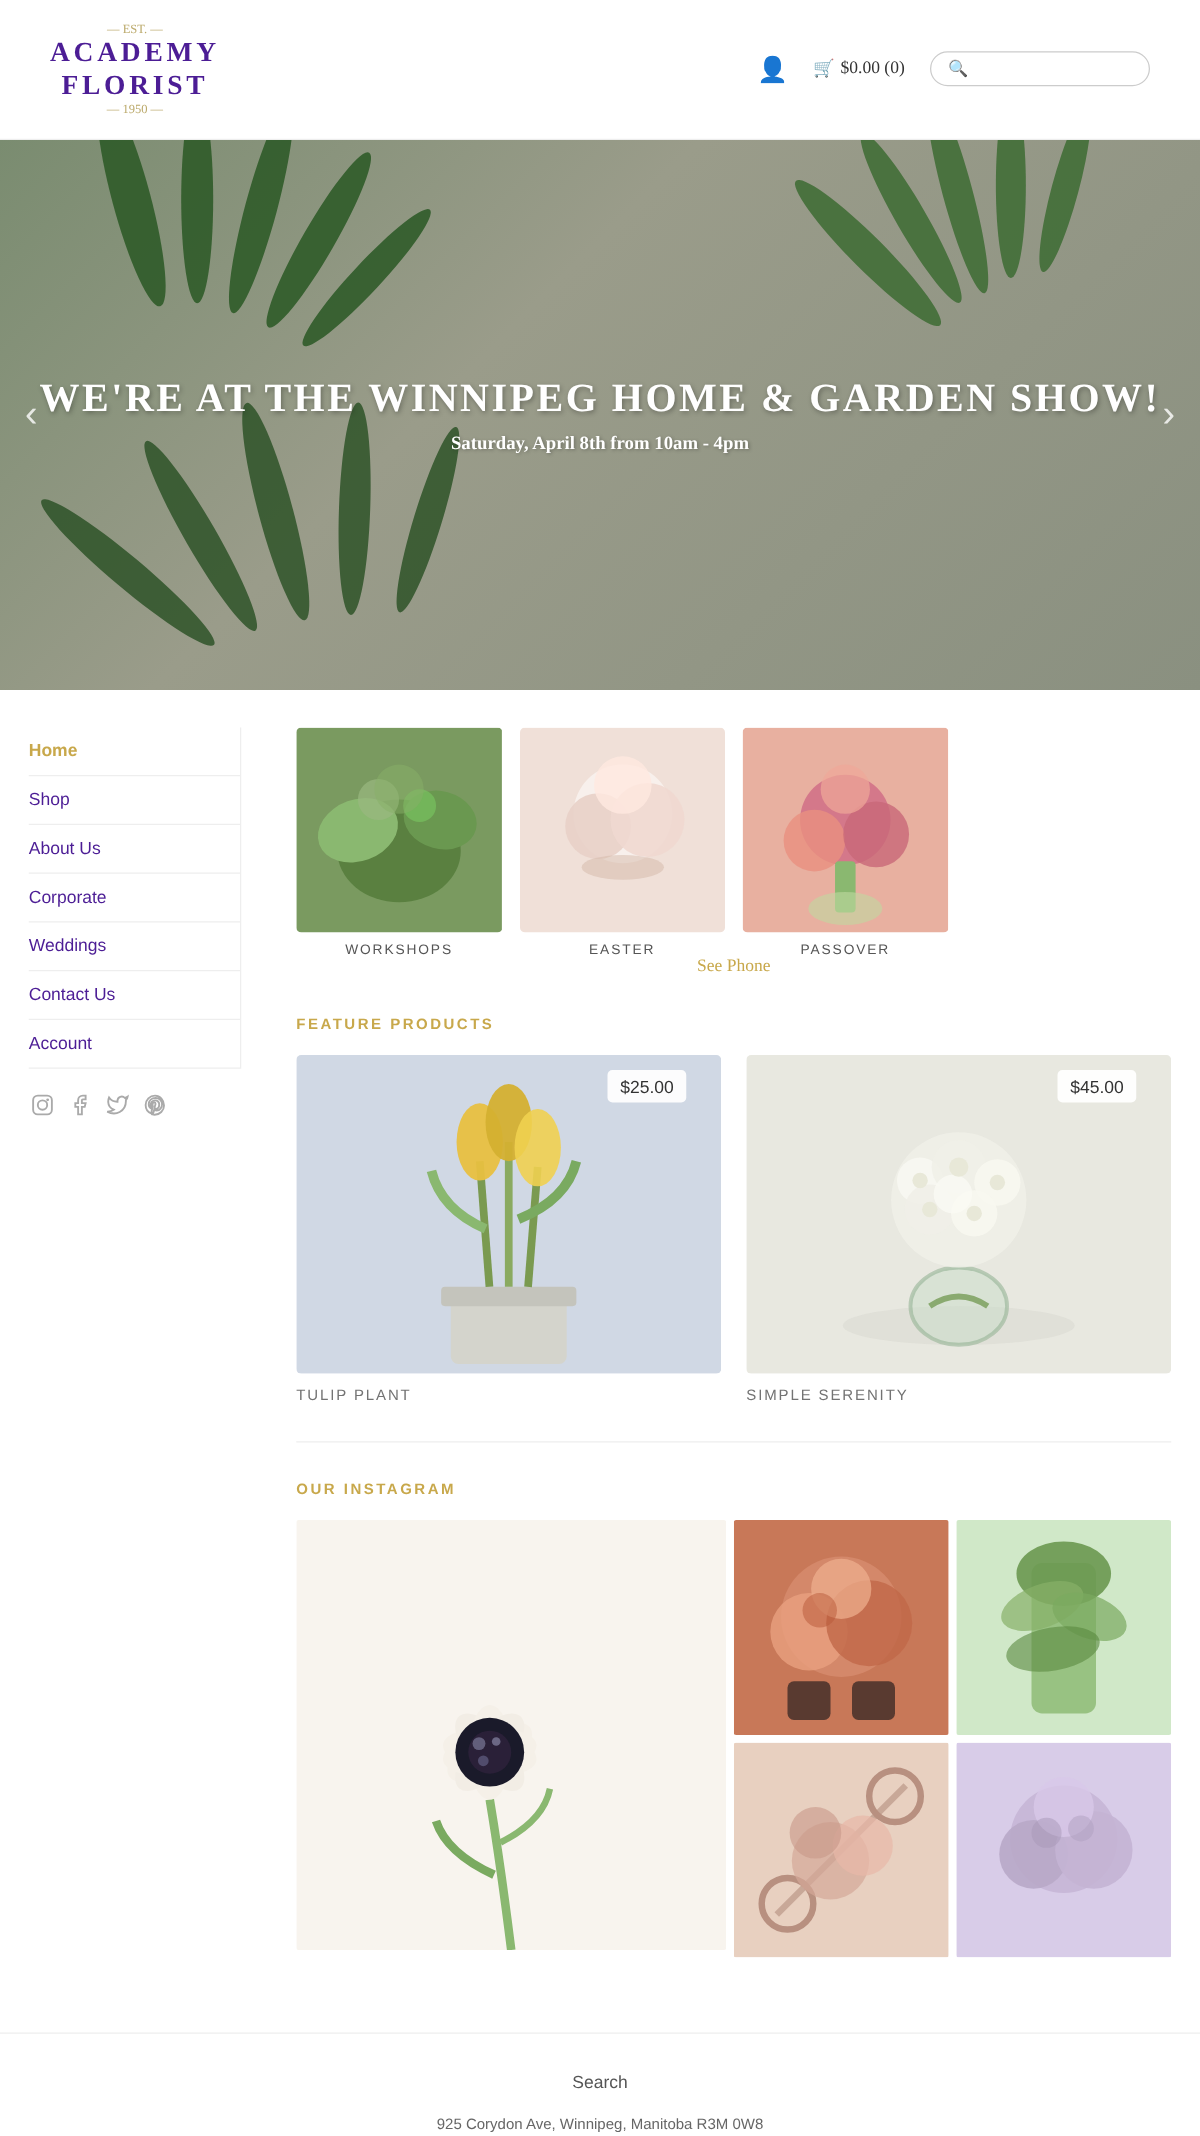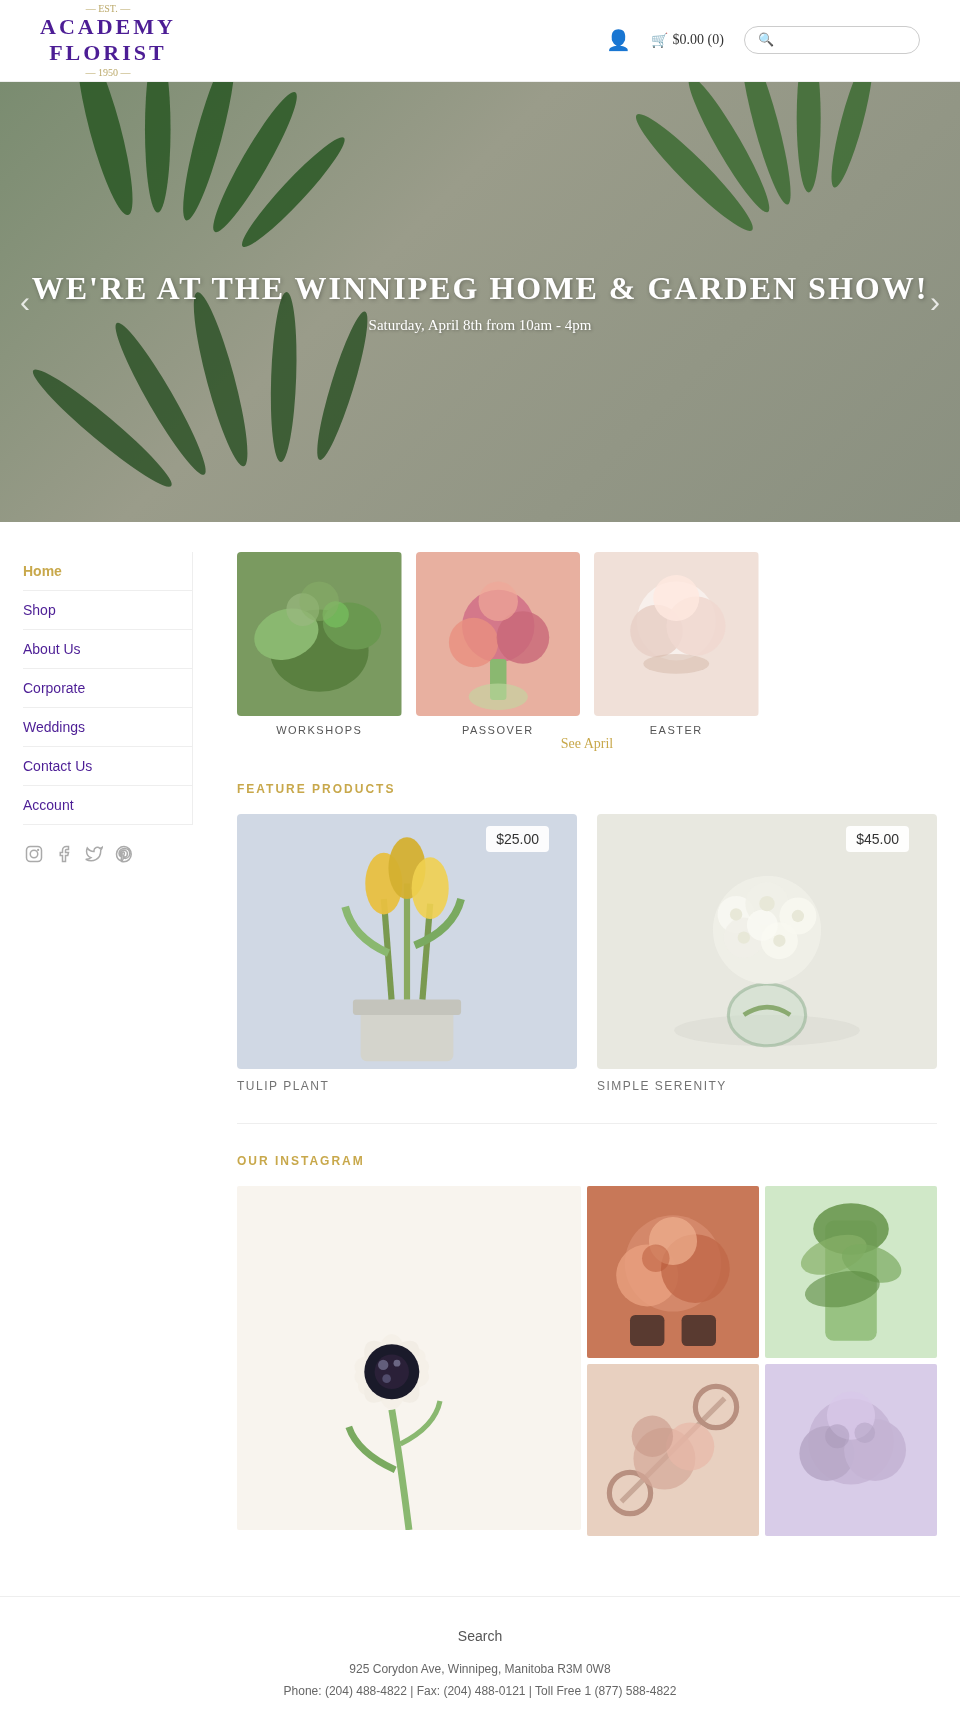--- a/index.html
+++ b/index.html
@@ -3,21 +3,21 @@
   <meta charset="utf-8">
   <style>
     * { margin: 0; padding: 0; box-sizing: border-box; }
     body { font-family: Georgia, serif; background: #fff; color: #333; width: 960px; }
 
     
     .header {
       display: flex;
       align-items: center;
       justify-content: space-between;
-      padding: 3px 40px;
+      padding: 18px 40px;
       border-bottom: 1px solid #eee;
     }
     .logo-area {
       display: flex;
       flex-direction: column;
       align-items: center;
     }
     .logo-title {
       font-size: 22px;
       font-weight: 700;
@@ -93,21 +93,21 @@
       font-size: 32px;
       font-weight: 700;
       letter-spacing: 2px;
       text-transform: uppercase;
       line-height: 1.2;
       text-shadow: 1px 1px 4px rgba(0,0,0,0.3);
     }
     .hero-subtitle {
       font-size: 15px;
       margin-top: 10px;
-      font-weight: 400;
+      font-weight: 700;
       text-shadow: 1px 1px 3px rgba(0,0,0,0.3);
     }
     .hero-nav {
       position: absolute;
       top: 50%;
       transform: translateY(-50%);
       font-size: 30px;
       color: rgba(255,255,255,0.8);
       cursor: pointer;
       z-index: 3;
@@ -435,46 +435,46 @@
             <circle cx="40" cy="35" r="10" fill="#9ab880" opacity="0.7"></circle>
             <circle cx="60" cy="38" r="8" fill="#7ac860" opacity="0.6"></circle>
             <circle cx="50" cy="30" r="12" fill="#88b068" opacity="0.5"></circle>
           </svg>
         </div>
         <span class="category-label">WORKSHOPS</span>
       </div>
       <div class="category-item">
         <div class="category-thumb">
           <svg width="100%" height="100%" viewBox="0 0 100 100" xmlns="http://www.w3.org/2000/svg">
+            <rect width="100" height="100" fill="#f0e0d8"></rect>
+            <circle cx="50" cy="42" r="24" fill="#f8f0ec"></circle>
+            <circle cx="38" cy="48" r="16" fill="#e8d0c8" opacity="0.9"></circle>
+            <circle cx="62" cy="45" r="18" fill="#f0d8d0" opacity="0.9"></circle>
+            <circle cx="50" cy="28" r="14" fill="#ffe8e0" opacity="0.8"></circle>
+            <ellipse cx="50" cy="68" rx="20" ry="6" fill="#d4b8a8" opacity="0.5"></ellipse>
+          </svg>
+        </div>
+        <span class="category-label">EASTER</span>
+      </div>
+      <div class="category-item">
+        <div class="category-thumb">
+          <svg width="100%" height="100%" viewBox="0 0 100 100" xmlns="http://www.w3.org/2000/svg">
             <rect width="100" height="100" fill="#e8b0a0"></rect>
             <circle cx="50" cy="45" r="22" fill="#d4788a"></circle>
             <circle cx="35" cy="55" r="15" fill="#e89080" opacity="0.8"></circle>
             <circle cx="65" cy="52" r="16" fill="#c86878" opacity="0.8"></circle>
             <circle cx="50" cy="30" r="12" fill="#f0a898" opacity="0.7"></circle>
             <rect x="45" y="65" width="10" height="25" fill="#8ab870" rx="2"></rect>
             <ellipse cx="50" cy="88" rx="18" ry="8" fill="#c0d8a0" opacity="0.6"></ellipse>
           </svg>
         </div>
         <span class="category-label">PASSOVER</span>
       </div>
-      <div class="category-item">
-        <div class="category-thumb">
-          <svg width="100%" height="100%" viewBox="0 0 100 100" xmlns="http://www.w3.org/2000/svg">
-            <rect width="100" height="100" fill="#f0e0d8"></rect>
-            <circle cx="50" cy="42" r="24" fill="#f8f0ec"></circle>
-            <circle cx="38" cy="48" r="16" fill="#e8d0c8" opacity="0.9"></circle>
-            <circle cx="62" cy="45" r="18" fill="#f0d8d0" opacity="0.9"></circle>
-            <circle cx="50" cy="28" r="14" fill="#ffe8e0" opacity="0.8"></circle>
-            <ellipse cx="50" cy="68" rx="20" ry="6" fill="#d4b8a8" opacity="0.5"></ellipse>
-          </svg>
-        </div>
-        <span class="category-label">EASTER</span>
-      </div>
     </div>
-    <a href="#" class="see-more-link">See April</a>
+    <a href="#" class="see-more-link">See Phone</a>
 
     <div class="feature-products-section">
       <h2 class="section-title">FEATURE PRODUCTS</h2>
       <div class="products-grid">
 
         <div class="product-card">
           <div class="product-image">
             <svg width="100%" height="100%" viewBox="0 0 220 165" xmlns="http://www.w3.org/2000/svg">
               <rect width="220" height="165" fill="#d0d8e4"></rect>
 

